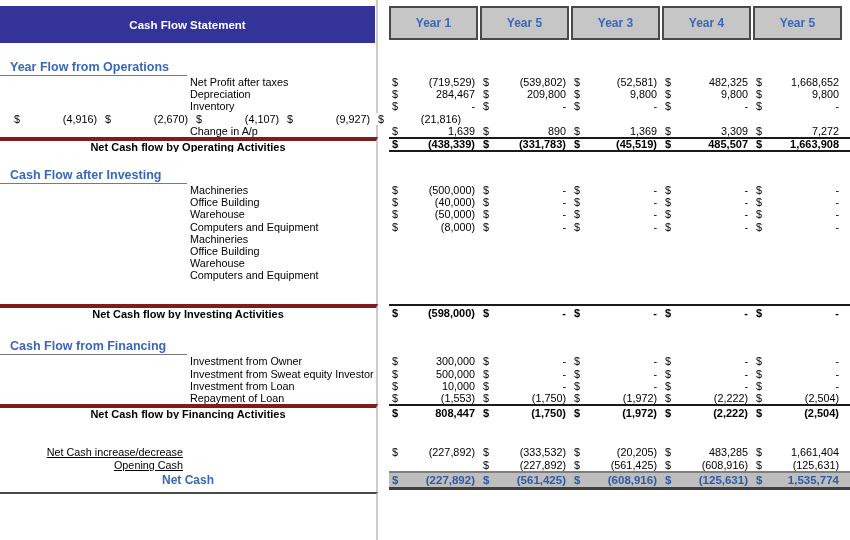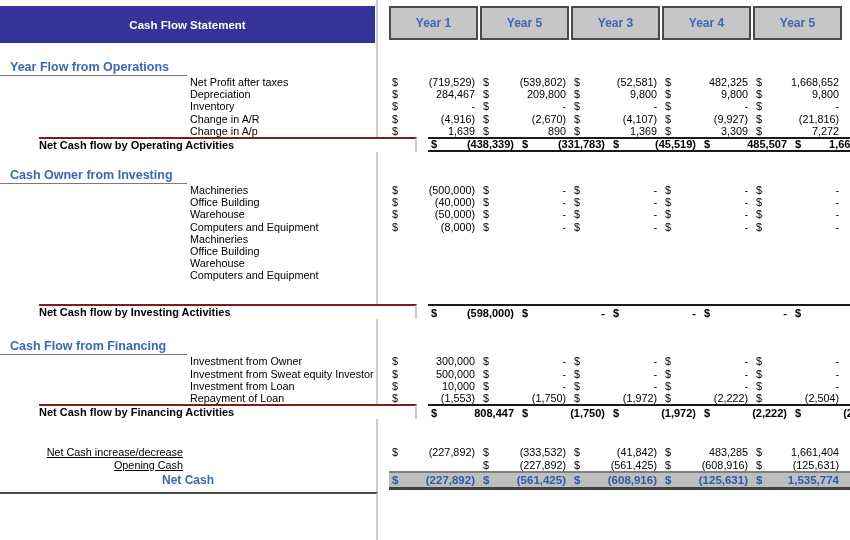--- a/index.html
+++ b/index.html
@@ -25,21 +25,21 @@
   .r-section{height:19px;}
   .sec{display:inline-block;box-sizing:border-box;min-width:187px;padding-left:10px;height:18px;line-height:16px;
     border-bottom:2px solid #7a7a7a;color:var(--accent);font-weight:bold;font-size:12.5px;}
 
   
   .r-item{height:12.2px;font-size:10.8px;line-height:12.2px;}
   .r-item .lbl{padding-left:190px;}
 
   
   .r-total{height:15px;font-weight:bold;font-size:11px;line-height:12px;}
-  .r-total .lbl{text-align:left;border-top:2px solid #7f1d1d;line-height:12px;margin-left:39px;}
+  .r-total .lbl{text-align:center;border-top:4px solid #7f1d1d;line-height:12px;}
   .r-total .vals{border-top:2px solid #1a1a1a;}
   .r-total .vals.vb{border-bottom:2px solid #1a1a1a;}
 
   
   .r-net{height:12.5px;font-size:10.8px;line-height:12.5px;}
   .r-net .lbl{text-align:right;padding-right:193px;text-decoration:underline;}
   .r-netcash{height:19px;font-weight:bold;font-size:11.5px;}
   .r-netcash .lbl{text-align:center;color:var(--accent);font-size:12px;line-height:19px;}
   .r-netcash .vals{background:var(--netcash-bg);border-top:2px solid #7f7f7f;border-bottom:3px solid #3f3f3f;color:var(--netcash-text);}
 
@@ -141,21 +141,20 @@
           <span class="cur">$</span>
           <span class="num">-</span>
         </div>
         <div class="cell">
           <span class="cur">$</span>
           <span class="num">-</span>
         </div>
       </div>
     </div>
     <div class="row r-item">
-      <div class="lbl">Change in A/R</div>
       <div class="vals">
         <div class="cell">
           <span class="cur">$</span>
           <span class="num">(4,916)</span>
         </div>
         <div class="cell">
           <span class="cur">$</span>
           <span class="num">(2,670)</span>
         </div>
         <div class="cell">
@@ -220,21 +219,21 @@
           <span class="cur">$</span>
           <span class="num">1,663,908</span>
         </div>
       </div>
     </div>
     <div class="row r-gap" style="height: 13px;">
       <div class="lbl"></div>
       <div class="vals"></div>
     </div>
     <div class="row r-section">
-      <div class="lbl"><span class="sec">Cash Owner from Investing</span></div>
+      <div class="lbl"><span class="sec">Cash Flow after Investing</span></div>
       <div class="vals"></div>
     </div>
     <div class="row r-item">
       <div class="lbl">Machineries</div>
       <div class="vals">
         <div class="cell">
           <span class="cur">$</span>
           <span class="num">(500,000)</span>
         </div>
         <div class="cell">
@@ -518,21 +517,21 @@
         <div class="cell">
           <span class="cur">$</span>
           <span class="num">(227,892)</span>
         </div>
         <div class="cell">
           <span class="cur">$</span>
           <span class="num">(333,532)</span>
         </div>
         <div class="cell">
           <span class="cur">$</span>
-          <span class="num">(41,842)</span>
+          <span class="num">(20,205)</span>
         </div>
         <div class="cell">
           <span class="cur">$</span>
           <span class="num">483,285</span>
         </div>
         <div class="cell">
           <span class="cur">$</span>
           <span class="num">1,661,404</span>
         </div>
       </div>

